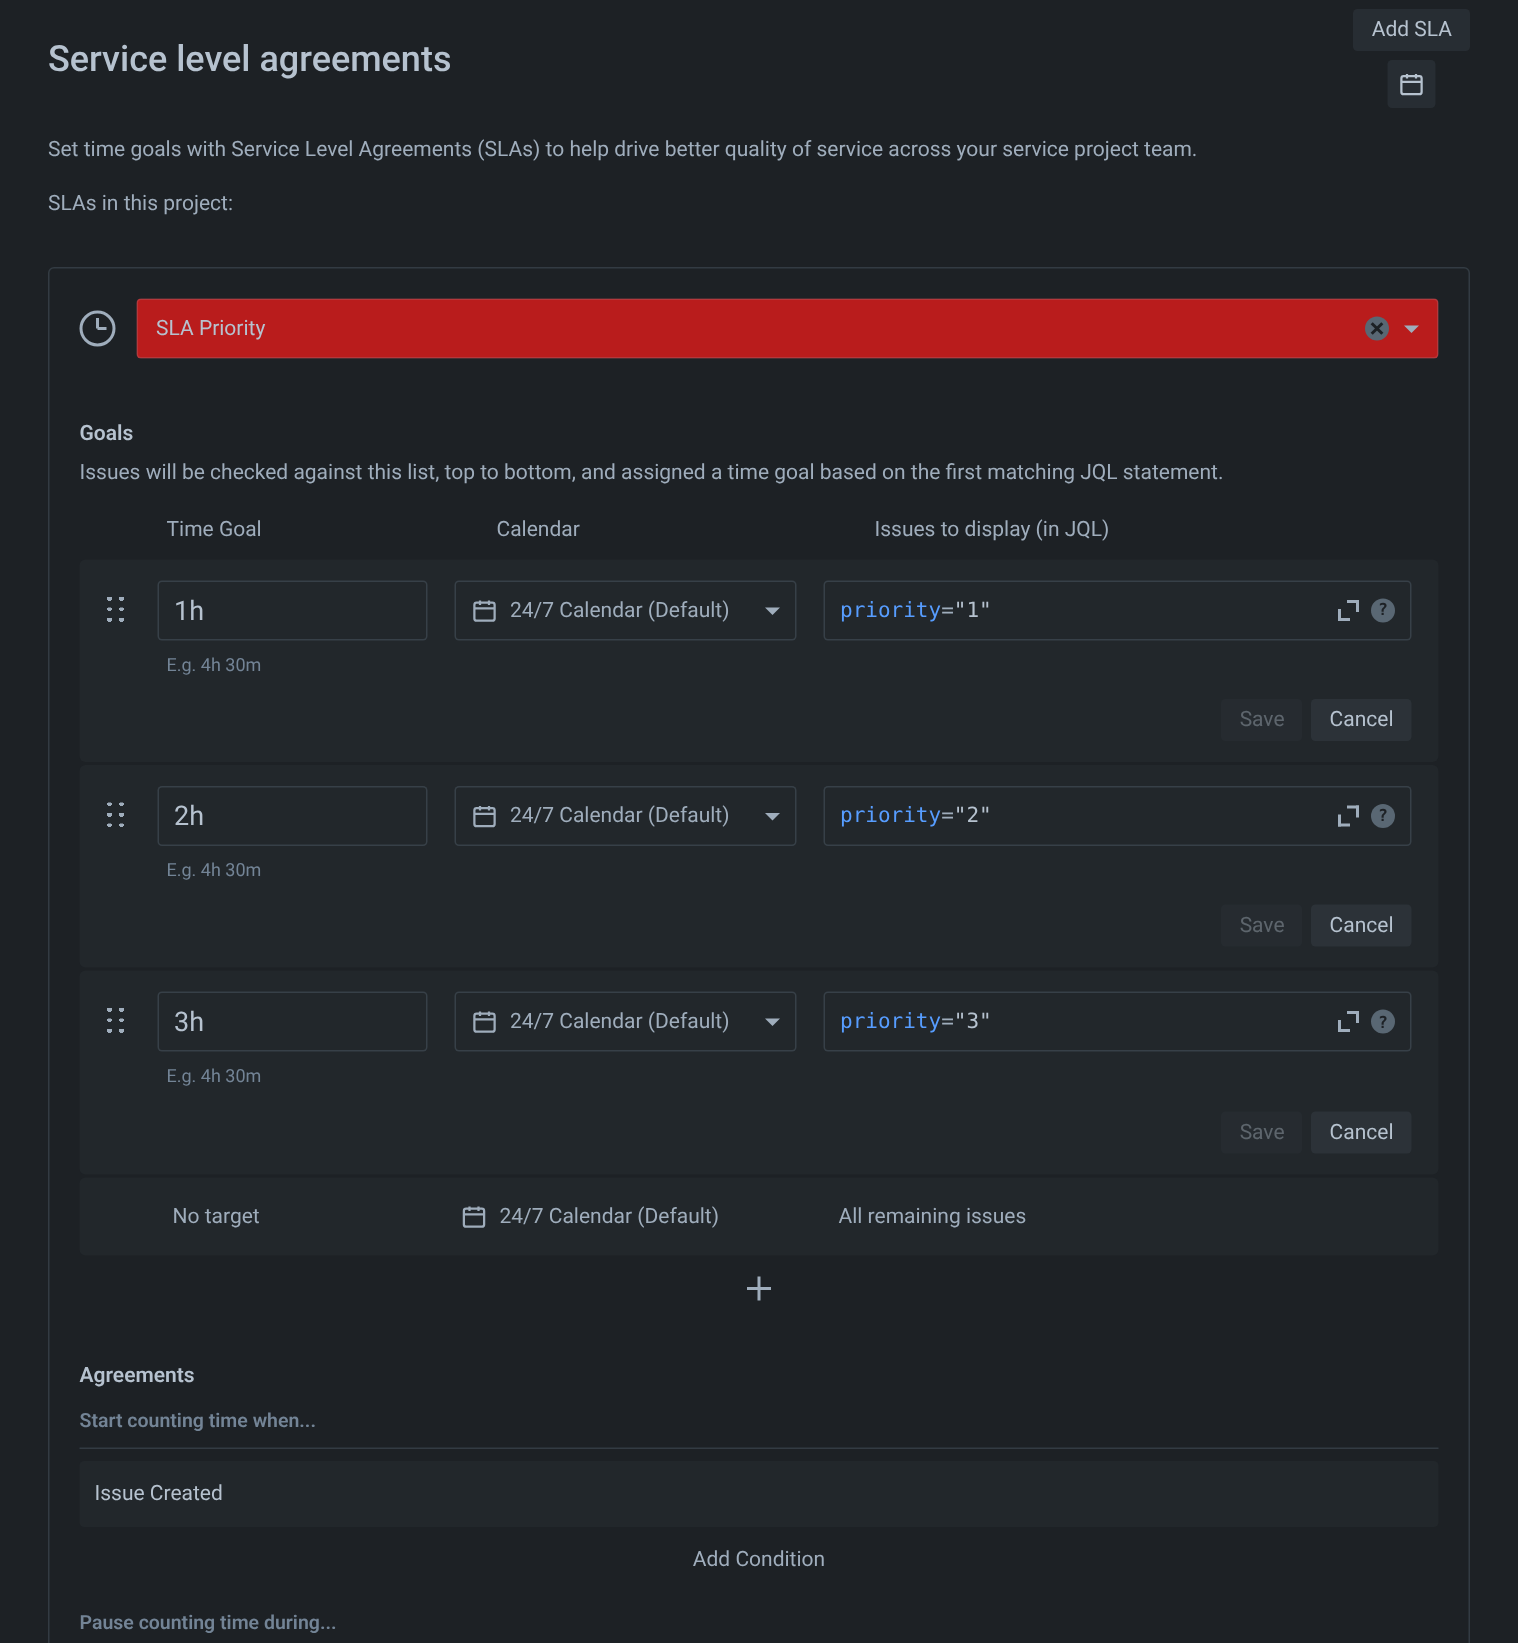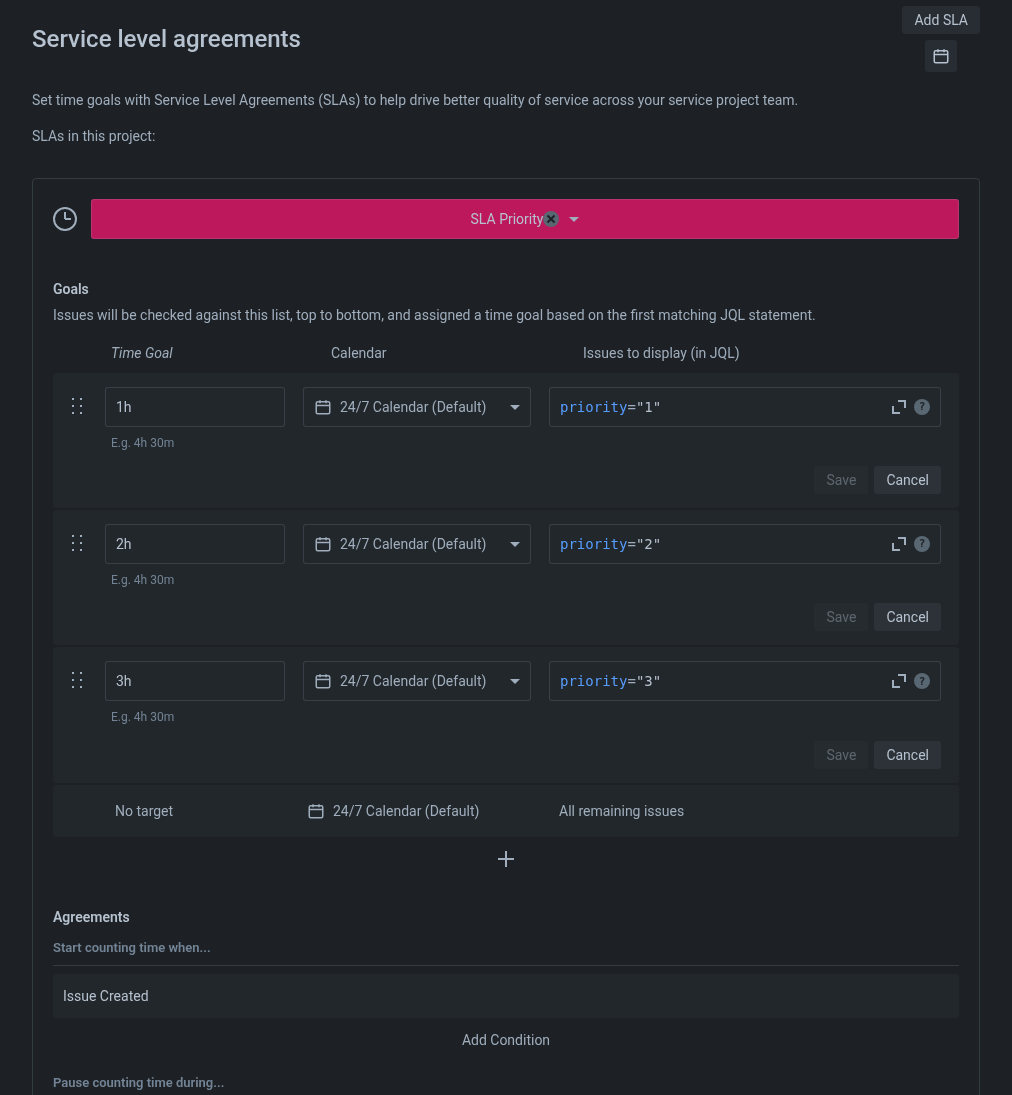--- a/index.html
+++ b/index.html
@@ -89,30 +89,30 @@
   }
   .clock-icon::after {
     content: "";
     position: absolute;
     top: 9px; left: 50%;
     width: 6px; height: 2px;
     background: #9FADBC;
   }
   .name-input {
     flex: 1;
-    background: #be185d;
+    background: #b91c1c;
     border: 1px solid #A6C5E229;
     border-radius: 3px;
     height: 40px;
     padding: 0 12px;
     color: #B6C2CF;
     font-size: 14px;
     display: flex;
     align-items: center;
-    justify-content: center;
+    justify-content: space-between;
     position: relative;
   }
   .name-input .controls {
     display: flex;
     align-items: center;
     gap: 10px;
   }
   .circle-x {
     width: 16px; height: 16px;
     background: #596773;
@@ -143,21 +143,21 @@
   .section-sub {
     color: #9FADBC;
     margin-bottom: 18px;
   }
   .cols {
     display: flex;
     padding-left: 58px;
     margin-bottom: 10px;
     color: #9FADBC;
   }
-  .col-time { width: 220px; font-style: italic; }
+  .col-time { width: 220px; }
   .col-cal  { width: 252px; }
   .col-jql  { flex: 1; }
   .goal-row {
     background: #22272B;
     border-radius: 4px;
     padding: 14px 18px 14px 18px;
     margin-bottom: 2px;
   }
   .goal-fields {
     display: flex;
@@ -187,21 +187,21 @@
   }
   .drag-handle span{ background:none; height:4px;}
   .time-input {
     width: 180px;
     background: #22272B;
     border: 1px solid #A6C5E229;
     border-radius: 3px;
     height: 40px;
     padding: 0 10px;
     color: #B6C2CF;
-    font-size: 14px;
+    font-size: 18px;
     font-family: inherit;
   }
   .cal-select {
     width: 228px;
     background: #22272B;
     border: 1px solid #A6C5E229;
     border-radius: 3px;
     height: 40px;
     display: flex;
     align-items: center;

